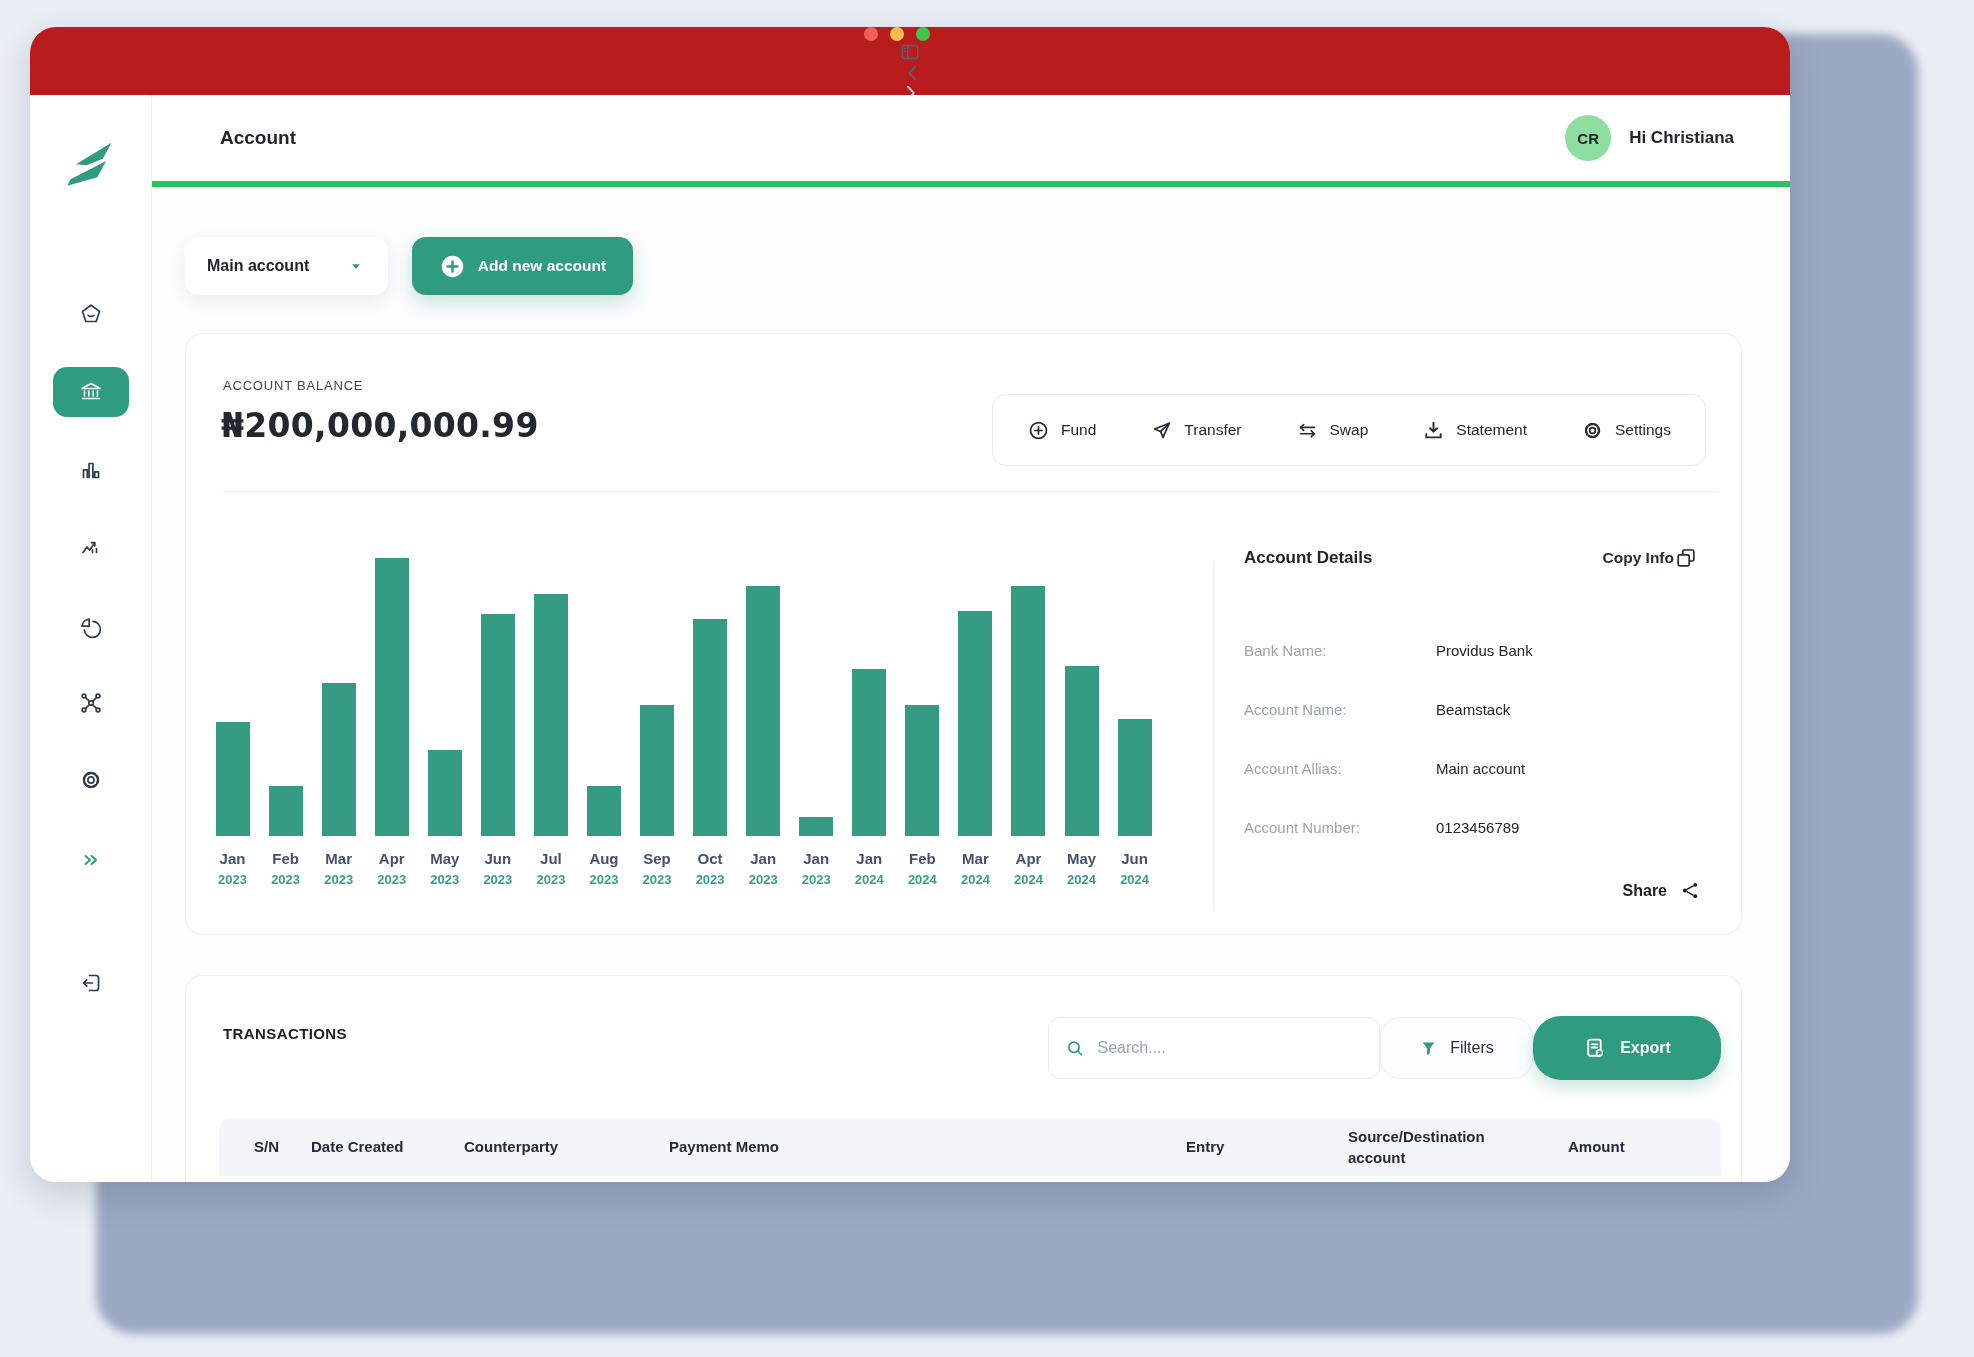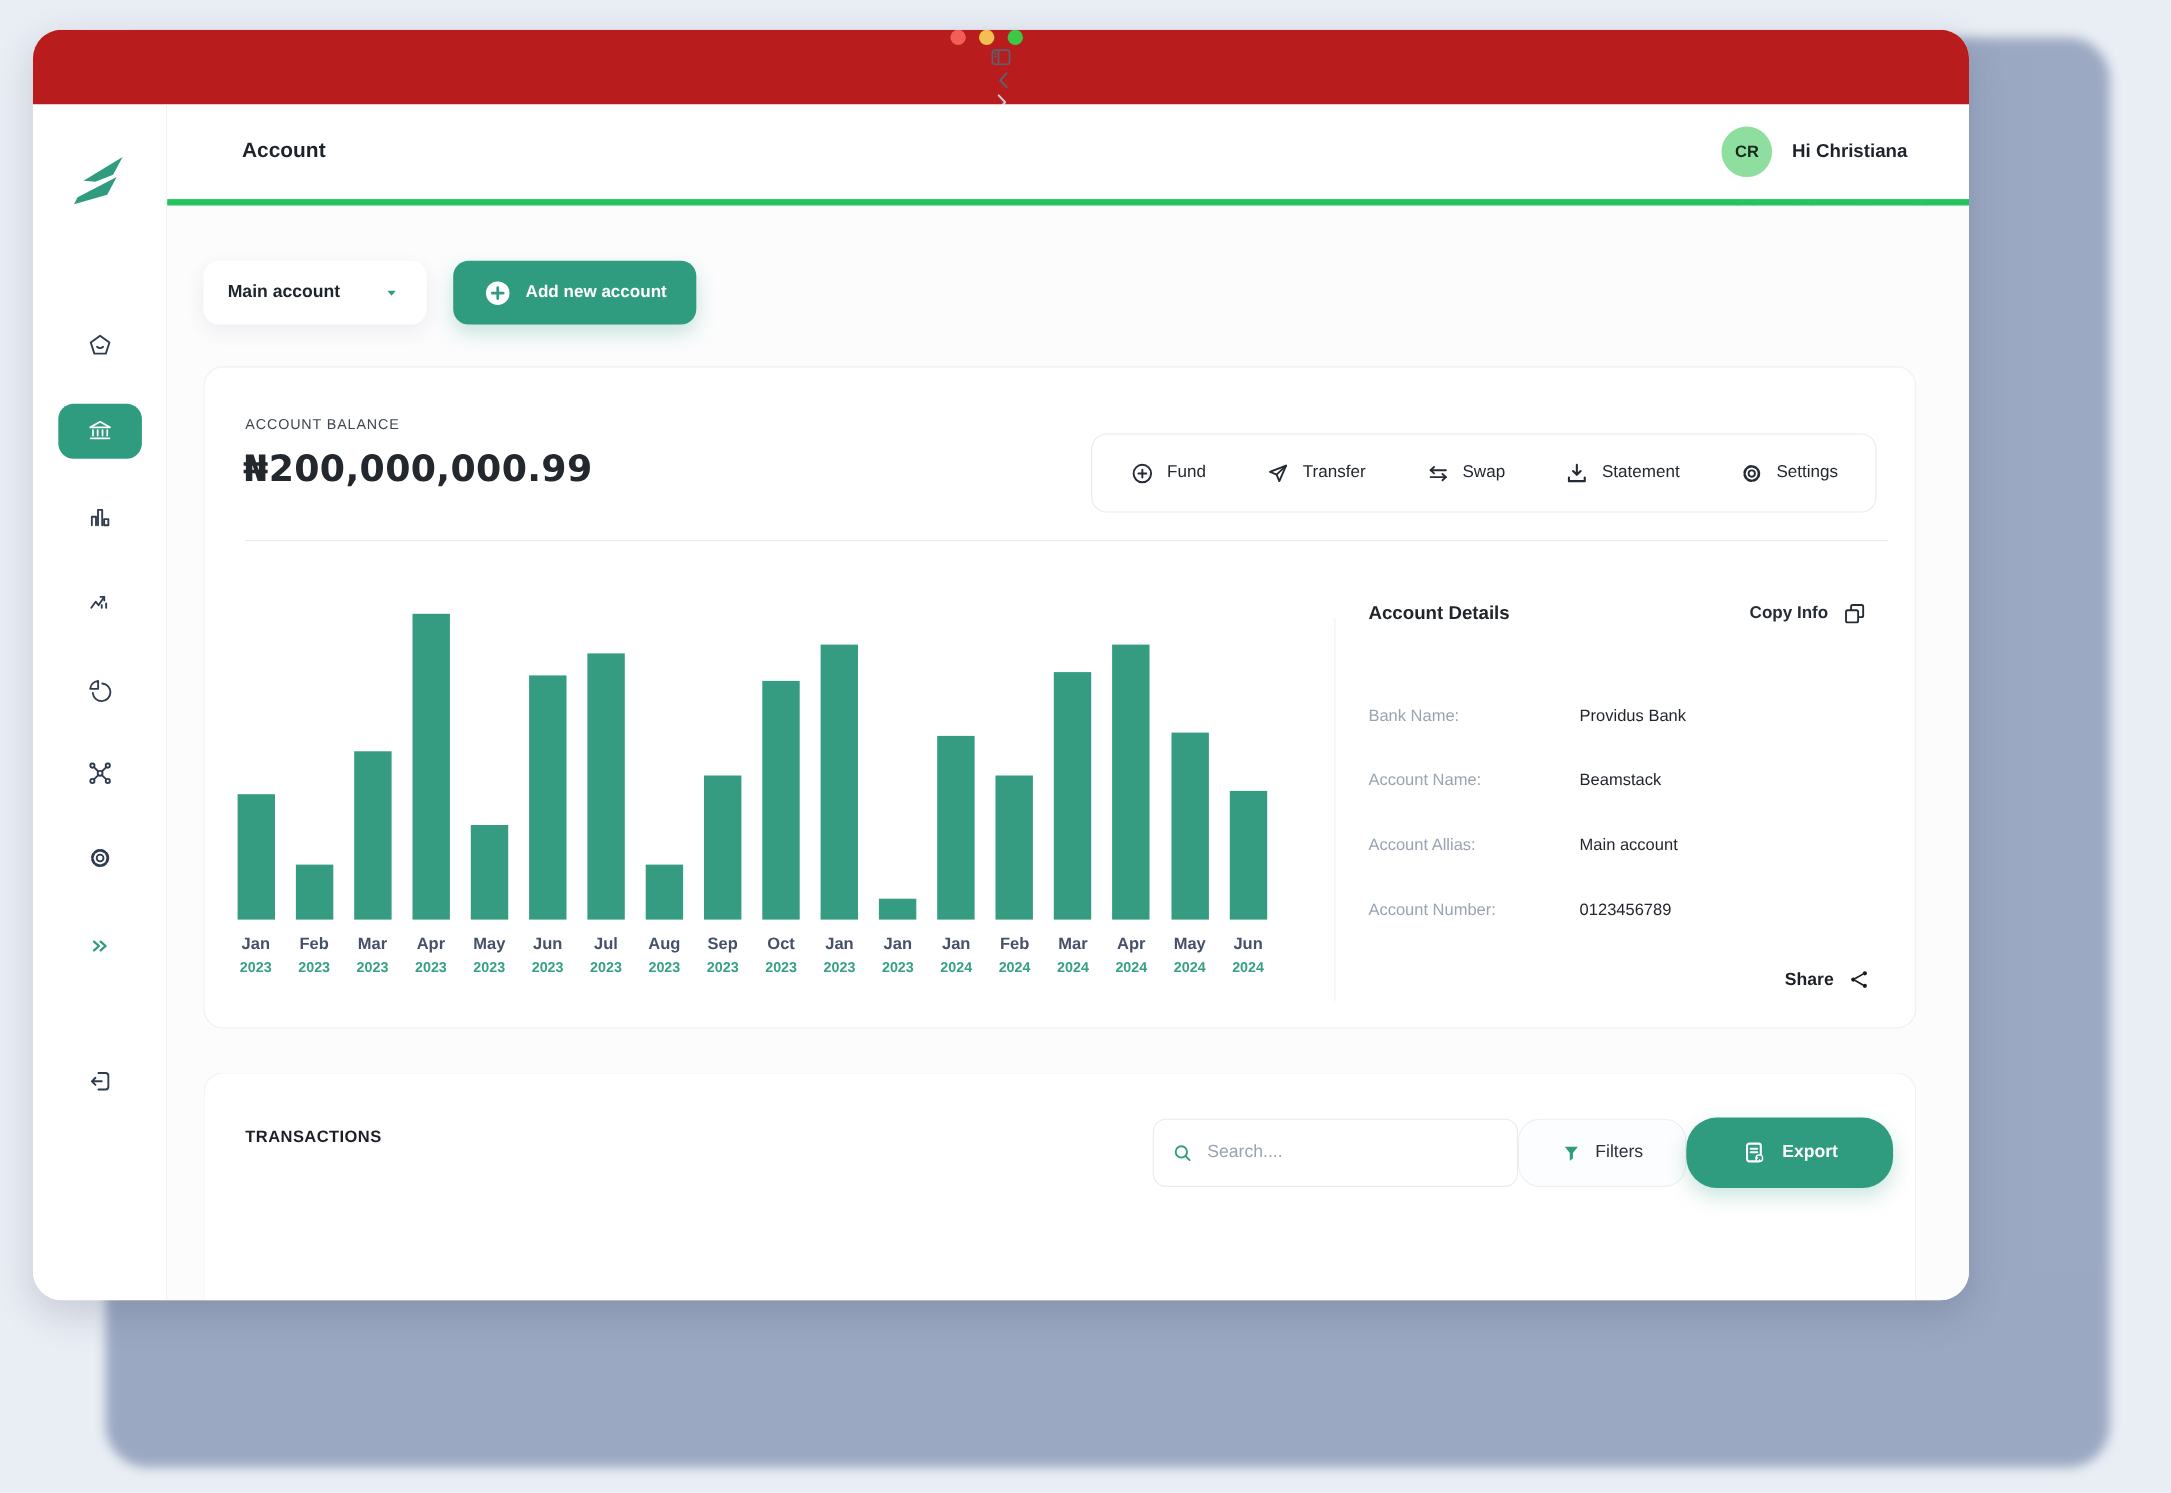--- a/index.html
+++ b/index.html
@@ -89,21 +89,21 @@
   .chart-col { flex:1; display:flex; flex-direction:column; align-items:center; }
   .bar-slot { height:278px; width:34px; display:flex; align-items:flex-end; }
   .bar { width:34px; background:var(--bar, #359c82); }
   .month-lbl { margin-top:14px; font-size:15px; font-weight:600; color:#46506a; }
   .year-lbl { margin-top:5px; font-size:13px; font-weight:600; color:#35a084; }
 
   
   .details { position:absolute; left:1058px; top:212px; width:454px; }
   .details-head { display:flex; align-items:center; }
   .details-title { font-size:17px; font-weight:700; color:#20252a; }
-  .copy-info { margin-left:auto; display:flex; align-items:center; gap:12px; cursor:pointer; }
+  .copy-info { margin-left:auto; display:flex; align-items:center; cursor:pointer; }
   .copy-info span { font-size:15.5px; font-weight:600; color:#262c35; }
   .ad-rows { margin-top:72px; display:flex; flex-direction:column; gap:42px; }
   .ad-row { display:flex; align-items:center; }
   .ad-label { width:192px; font-size:15px; color:var(--muted); }
   .ad-value { font-size:15px; color:#22262d; font-weight:500; }
   .share { position:absolute; right:40px; top:546px; display:flex; align-items:center; gap:13px; cursor:pointer; }
   .share span { font-size:16px; font-weight:700; color:#1c2026; }
 
   
   .trans-card { margin:40px 48px 0 33px; height:240px; border-radius:18px 18px 0 0; border-bottom:none; }
@@ -563,16 +563,32 @@
           <svg width="25" height="25" viewBox="0 0 24 24" fill="none" stroke="#fff" stroke-width="1.8" stroke-linecap="round" stroke-linejoin="round">
               <rect x="5" y="3.5" width="12" height="15.5" rx="2"></rect>
               <path d="M8.2 8 h5.6 M8.2 11 h5.6"></path>
               <circle cx="15.7" cy="16.3" r="3.5" fill="#fff" stroke="none"></circle>
               <path d="M14.4 17.5 l2.5-2.5 M17 17.2 v-2.3 h-2.3" stroke="#2f9c80" stroke-width="1.5"></path>
             </svg>
           <span>Export</span>
         </button>
       </div>
 
+      <div class="thead">
+
+          <div class="th">S/N</div>
+
+          <div class="th">Date Created</div>
+
+          <div class="th">Counterparty</div>
+
+          <div class="th">Payment Memo</div>
+
+          <div class="th">Entry</div>
+
+          <div class="th">Source/Destination account</div>
+
+          <div class="th">Amount</div>
+        </div>
     </section>
 
   </main>
 </div>
 
 </body></html>

